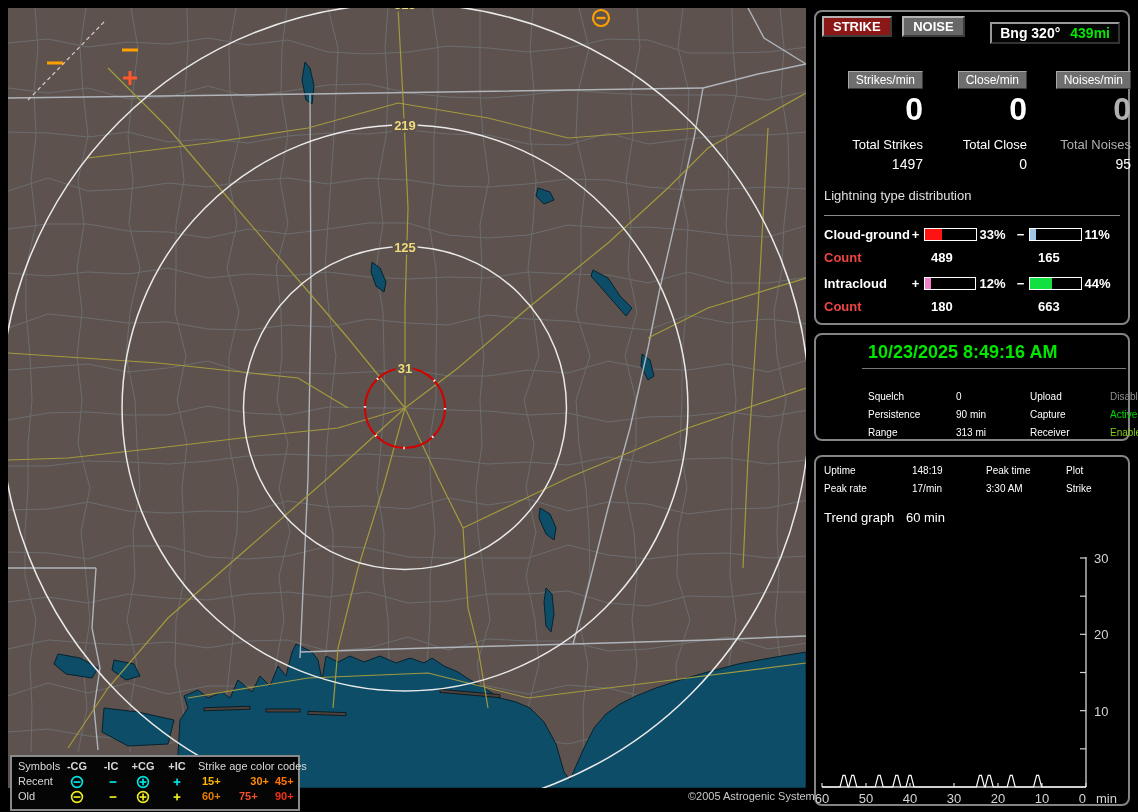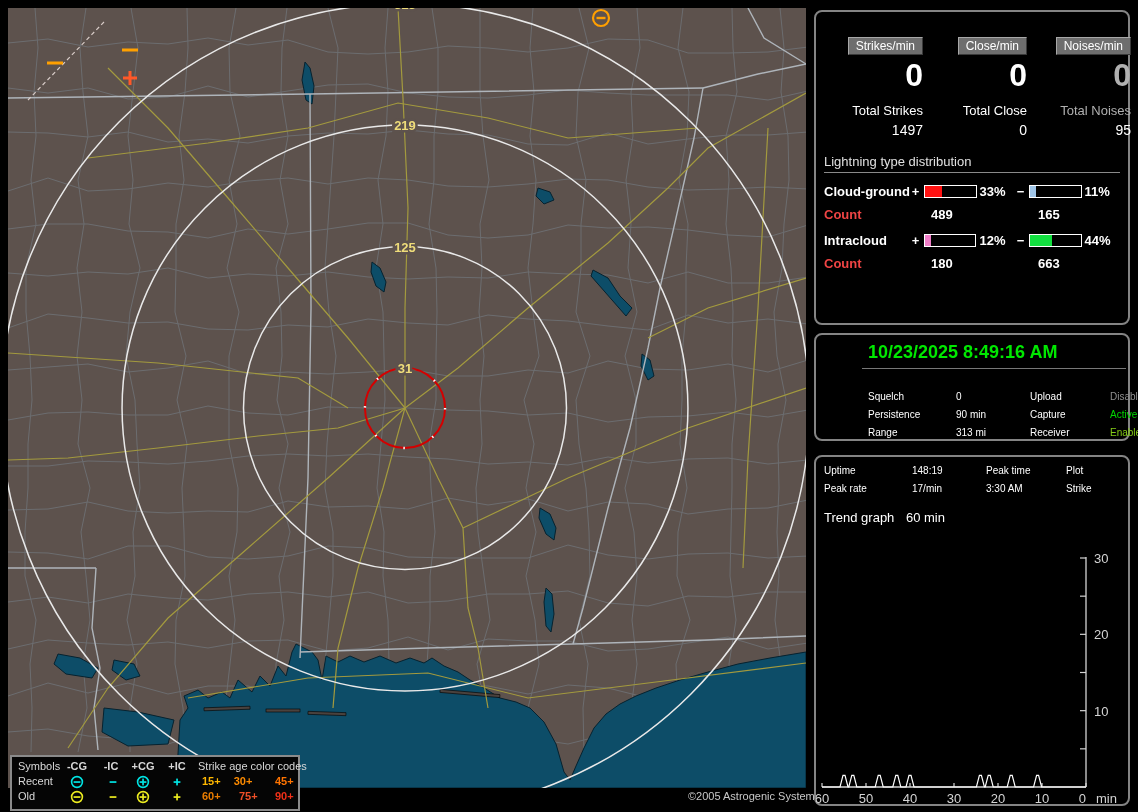--- a/index.html
+++ b/index.html
@@ -29,21 +29,21 @@
   #bng-box .mi{color:#00e800;margin-left:10px;}
   .chip{display:inline-block;background:#6e6e6e;color:#fff;font-size:12px;padding:1px 7px;
         border:1px solid;border-color:#a8a8a8 #3a3a3a #3a3a3a #a8a8a8;}
   #counters{display:grid;grid-template-columns:104px 104px 104px;margin:24px 0 0 5px;}
   .cnt-col{text-align:right;padding-right:2px;}
   .cnt-big{font-size:32px;font-weight:bold;line-height:36px;margin-top:2px;}
   .cnt-total-label{font-size:13px;margin-top:10px;}
   .cnt-total-val{font-size:14px;margin-top:4px;}
   .dim{color:#b0b0b0;}
   #dist{margin:16px 8px 0 8px;font-size:13px;}
-  #dist-title{color:#e0e0e0;border-bottom:1px solid #8a8a8a;padding-bottom:3px;}
+  #dist-title{color:#e0e0e0;border-bottom:1px solid #8a8a8a;padding-bottom:12px;}
   .dist-row{display:flex;align-items:center;margin-top:11px;white-space:nowrap;}
   .dist-label{width:92px;font-weight:bold;}
   .dist-sign{width:12px;text-align:center;font-weight:bold;}
   .bar{width:54px;height:11px;border:1px solid #fff;background:#000;margin:0 3px;}
   .bar-fill{height:100%;}
   .dist-pct{width:38px;font-weight:bold;}
   .count-row{display:flex;margin-top:8px;}
   .count-label{width:107px;color:#ef4444;font-weight:bold;}
   .count-v1{width:107px;font-weight:bold;}
   .count-v2{font-weight:bold;}
@@ -201,21 +201,21 @@
         <span class="lg-cell lg-sym" style="left:118px;width:26px;"><svg width="14" height="14" viewBox="0 0 14 14">
             <circle cx="7" cy="7" r="5.4" fill="none" stroke="#00e4e4" stroke-width="1.6"></circle>
             <rect x="3.6" y="6.2" width="6.8" height="1.7" fill="#00e4e4"></rect>
             <rect x="6.2" y="3.6" width="1.7" height="6.8" fill="#00e4e4"></rect>
           </svg></span>
         <span class="lg-cell lg-sym" style="left:152px;width:26px;"><svg width="14" height="14" viewBox="0 0 14 14">
             <rect x="3.6" y="6.2" width="6.8" height="1.7" fill="#00e4e4"></rect>
             <rect x="6.2" y="3.6" width="1.7" height="6.8" fill="#00e4e4"></rect>
           </svg></span>
         <b class="lg-cell" style="left:190px;width:30px;color:#ffb800;text-align:left;">15+</b>
-        <b class="lg-cell" style="left:216px;width:30px;color:#ff8c00;text-align:center;">30+</b>
+        <b class="lg-cell" style="left:227px;width:30px;color:#ff8c00;text-align:right;">30+</b>
         <b class="lg-cell" style="left:263px;width:30px;color:#ff7400;text-align:left;">45+</b>
       </div>
     <div class="lg-row" id="legend-old-row" style="top:32px;">
         <span class="lg-cell" style="left:6px;">Old</span>
         <span class="lg-cell lg-sym" style="left:52px;width:26px;"><svg width="14" height="14" viewBox="0 0 14 14">
             <circle cx="7" cy="7" r="5.4" fill="none" stroke="#ecec20" stroke-width="1.6"></circle>
             <rect x="3.6" y="6.2" width="6.8" height="1.7" fill="#ecec20"></rect>
           </svg></span>
         <span class="lg-cell lg-sym" style="left:88px;width:26px;"><svg width="14" height="14" viewBox="0 0 14 14">
             <rect x="3.6" y="6.2" width="6.8" height="1.7" fill="#ecec20"></rect>
@@ -229,20 +229,25 @@
             <rect x="3.6" y="6.2" width="6.8" height="1.7" fill="#ecec20"></rect>
             <rect x="6.2" y="3.6" width="1.7" height="6.8" fill="#ecec20"></rect>
           </svg></span>
         <b class="lg-cell" style="left:190px;width:30px;color:#e87c00;text-align:left;">60+</b>
         <b class="lg-cell" style="left:227px;width:30px;color:#f05028;text-align:left;">75+</b>
         <b class="lg-cell" style="left:263px;width:30px;color:#f03018;text-align:left;">90+</b>
       </div>
   </div>
 
   <div class="panel" id="panel-top">
+    <div style="position:relative;height:30px;margin-top:4px;">
+      <span class="btn" id="strike-btn">STRIKE</span>
+      <span class="btn" id="noise-btn">NOISE</span>
+      <span id="bng-box"><span>Bng 320°</span><span class="mi">439mi</span></span>
+    </div>
 
     <div id="counters">
       <div class="cnt-col">
         <span class="chip">Strikes/min</span>
         <div class="cnt-big">0</div>
         <div class="cnt-total-label">Total Strikes</div>
         <div class="cnt-total-val">1497</div>
       </div>
       <div class="cnt-col">
         <span class="chip">Close/min</span>

